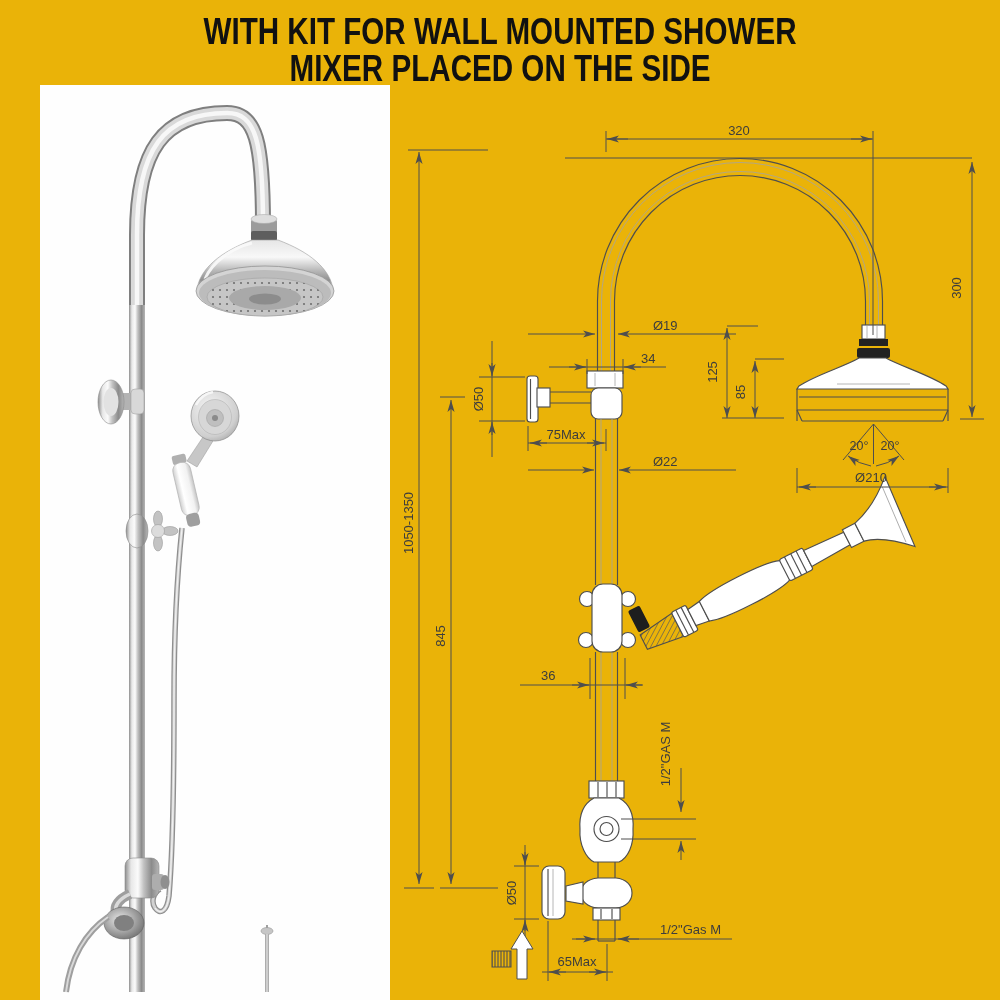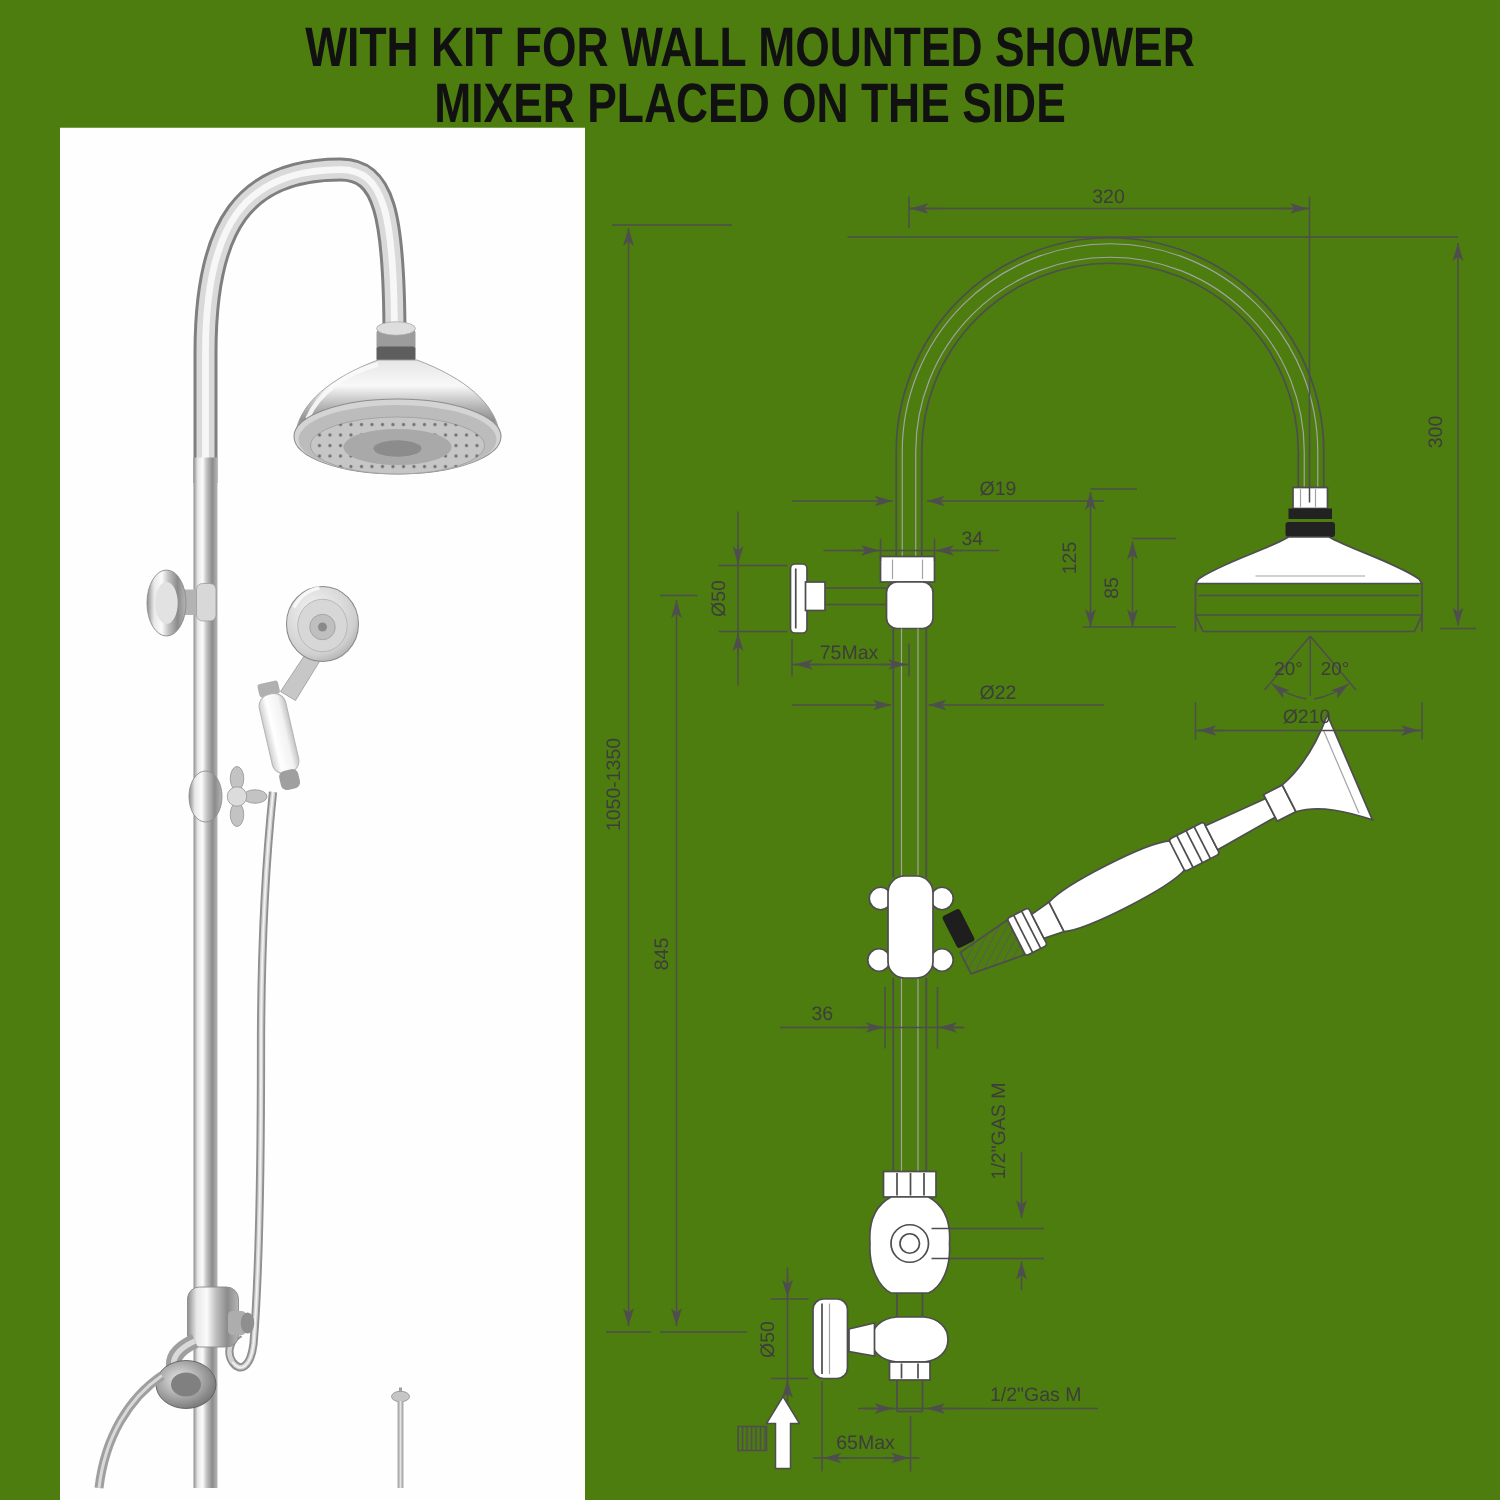--- a/index.html
+++ b/index.html
@@ -1,16 +1,16 @@
 <!DOCTYPE html>
 <html><head>
 <meta charset="utf-8">
 <style>
   html,body{margin:0;padding:0;background:#ffffff;}
-  .page{position:relative;width:1000px;height:1000px;background:#4d7c0f;overflow:hidden;
+  .page{position:relative;width:1000px;height:1000px;background:#eab308;overflow:hidden;
         font-family:"Liberation Sans",sans-serif;}
   .title{position:absolute;top:13px;left:0;width:1000px;text-align:center;
          font-weight:bold;font-size:37px;line-height:37px;color:#111111;
          transform:scaleX(0.80);transform-origin:50% 0;}
   .figure-photo{position:absolute;left:40px;top:85px;width:350px;height:915px;}
   .figure-drawing{position:absolute;left:395px;top:95px;width:610px;height:905px;}
   svg{display:block;}
   .dt{font-family:"Liberation Sans",sans-serif;font-size:13px;fill:#3d3d3d;}
   .dts{font-family:"Liberation Sans",sans-serif;font-size:12.5px;fill:#3d3d3d;}
 </style>

